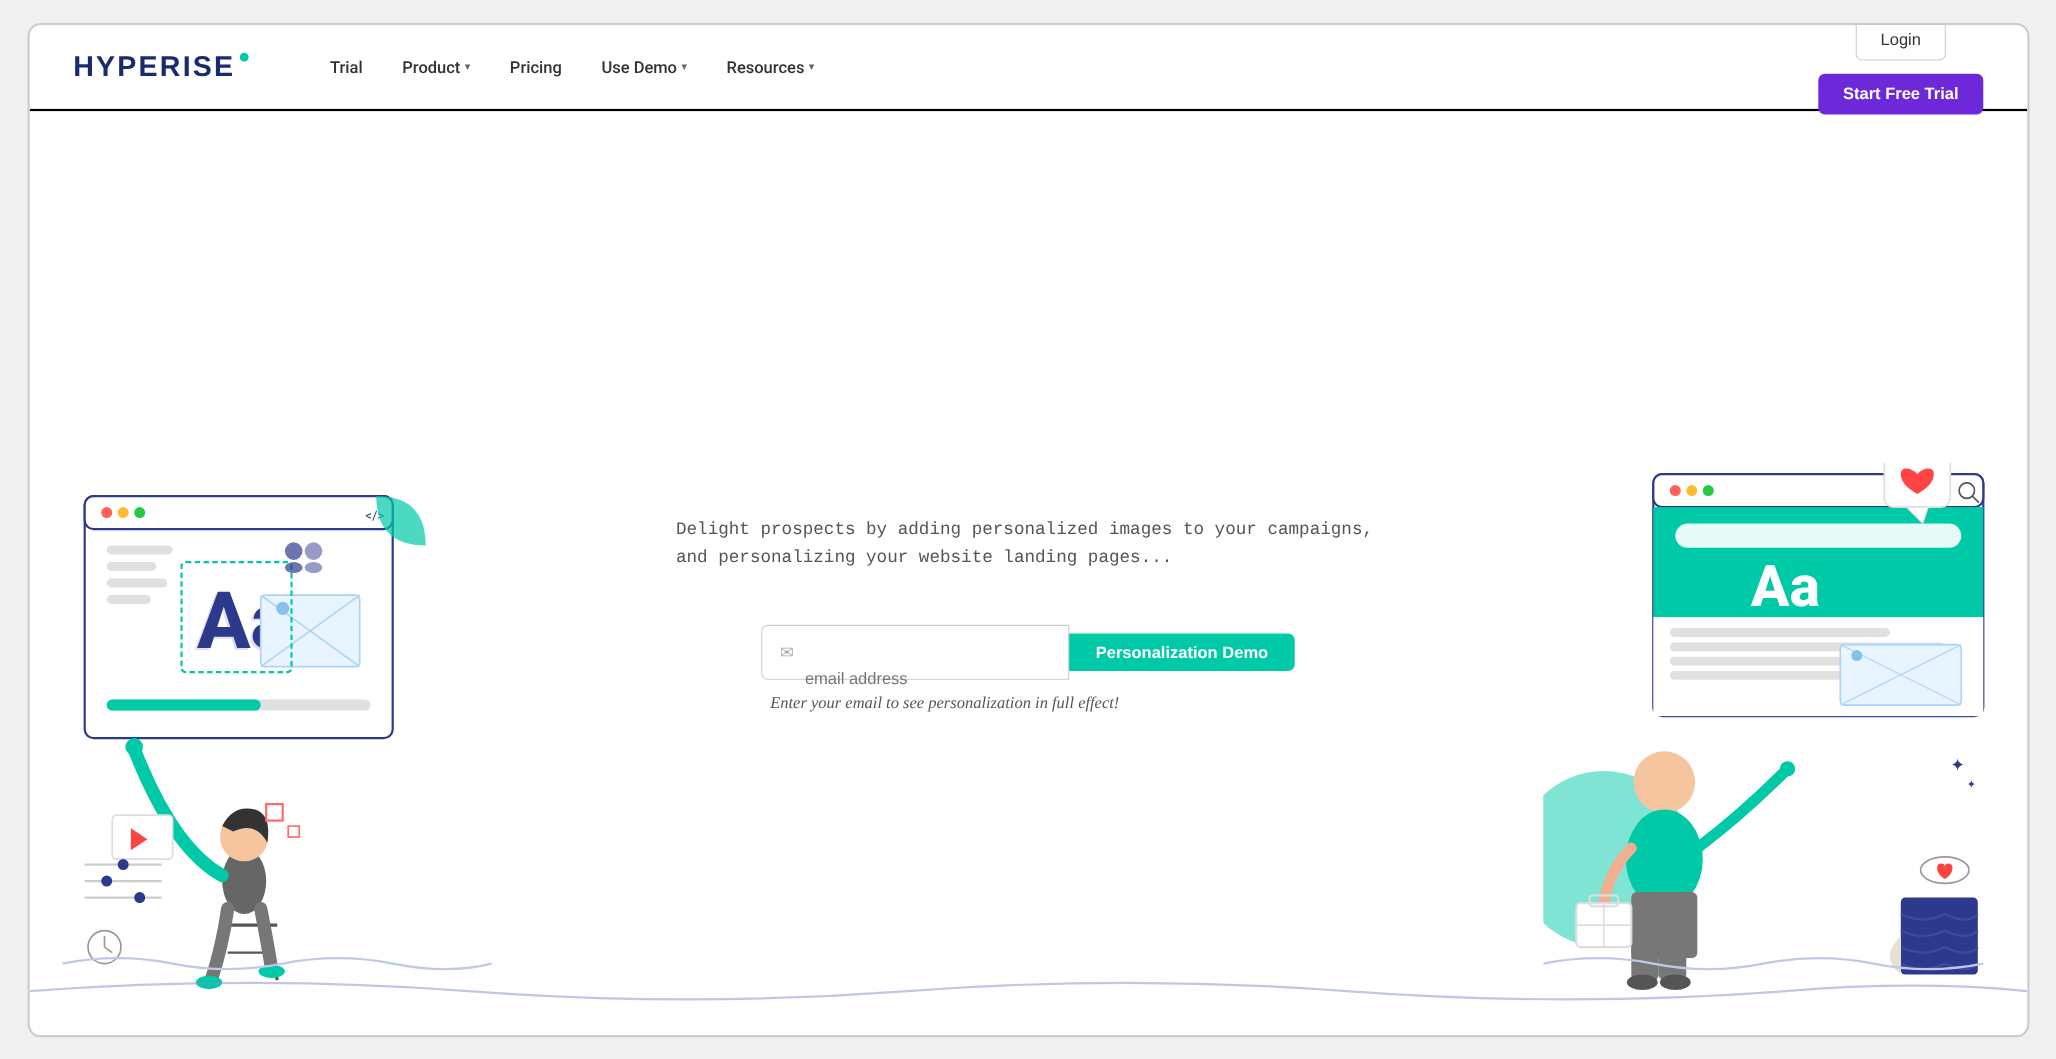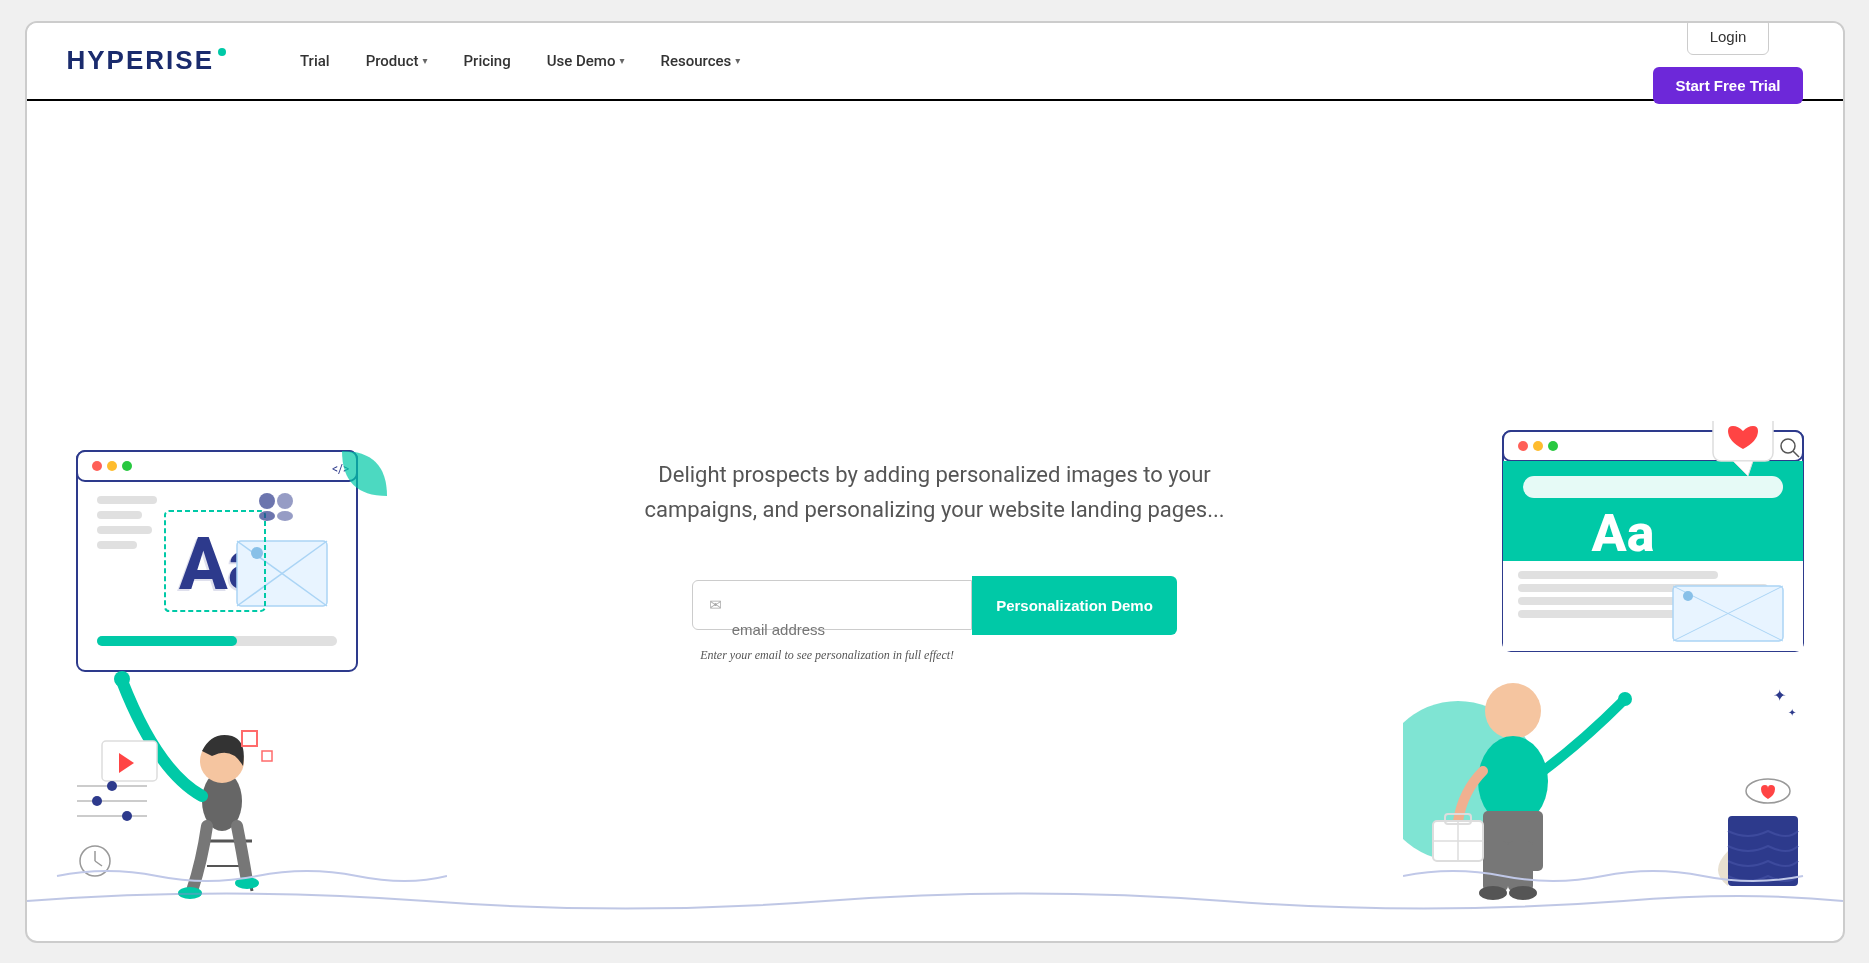--- a/index.html
+++ b/index.html
@@ -118,26 +118,27 @@
       font-size: 58px;
       font-weight: 800;
       color: #1a1a2e;
       text-align: center;
       line-height: 1.2;
       max-width: 900px;
       margin-bottom: 30px;
     }
 
     .hero-subtitle {
-      font-size: 22px;
+      font-size: 16px;
       color: #555;
-      text-align: center;
+      text-align: left;
       max-width: 640px;
       line-height: 1.6;
       margin-bottom: 48px;
+      font-family: Liberation Mono, monospace;
     }
 
     
     .email-form-wrapper {
       display: flex;
       flex-direction: column;
       align-items: flex-start;
       gap: 12px;
     }
 
@@ -168,21 +169,21 @@
       border: none;
       outline: none;
       font-size: 15px;
       color: #0369a1;
       width: 100%;
       background: transparent;
       margin-top: 48px;
     }
 
     .btn-demo {
-      height: 59px;
+      height: 34px;
       padding: 0 24px;
       border: none;
       border-radius: 0 6px 6px 0;
       background: #00c9a7;
       color: #fff;
       font-size: 15px;
       font-weight: 700;
       cursor: pointer;
       white-space: nowrap;
     }
@@ -425,21 +426,21 @@
     <p class="hero-subtitle">Delight prospects by adding personalized images to your campaigns, and personalizing your website landing pages...</p>
 
     <div class="email-form-wrapper">
       <div class="email-row">
         <div class="email-input-wrapper">
           <span class="email-icon">✉</span>
           <input class="email-input" type="email" placeholder="email address" style="">
         </div>
         <button class="btn-demo">Personalization Demo</button>
       </div>
-      <div class="email-hint" style="font-family: cursive; font-size:12px; color:#555; margin-left:8px;">Enter your email to see personalization in full effect!</div>
+      <div class="email-hint" style="font-family: cursive; font-size:15px; color:#555; margin-left:8px;">Enter your email to see personalization in full effect!</div>
     </div>
 
     <svg class="wave-line" height="40" viewBox="0 0 1820 40" xmlns="http://www.w3.org/2000/svg">
       <path d="M0,20 Q200,5 400,20 Q600,35 800,20 Q1000,5 1200,20 Q1400,35 1600,20 Q1720,10 1820,20" stroke="#8090cc" stroke-width="2" fill="none" opacity="0.5"></path>
     </svg>
 
   </section>
 
 </div>
 

